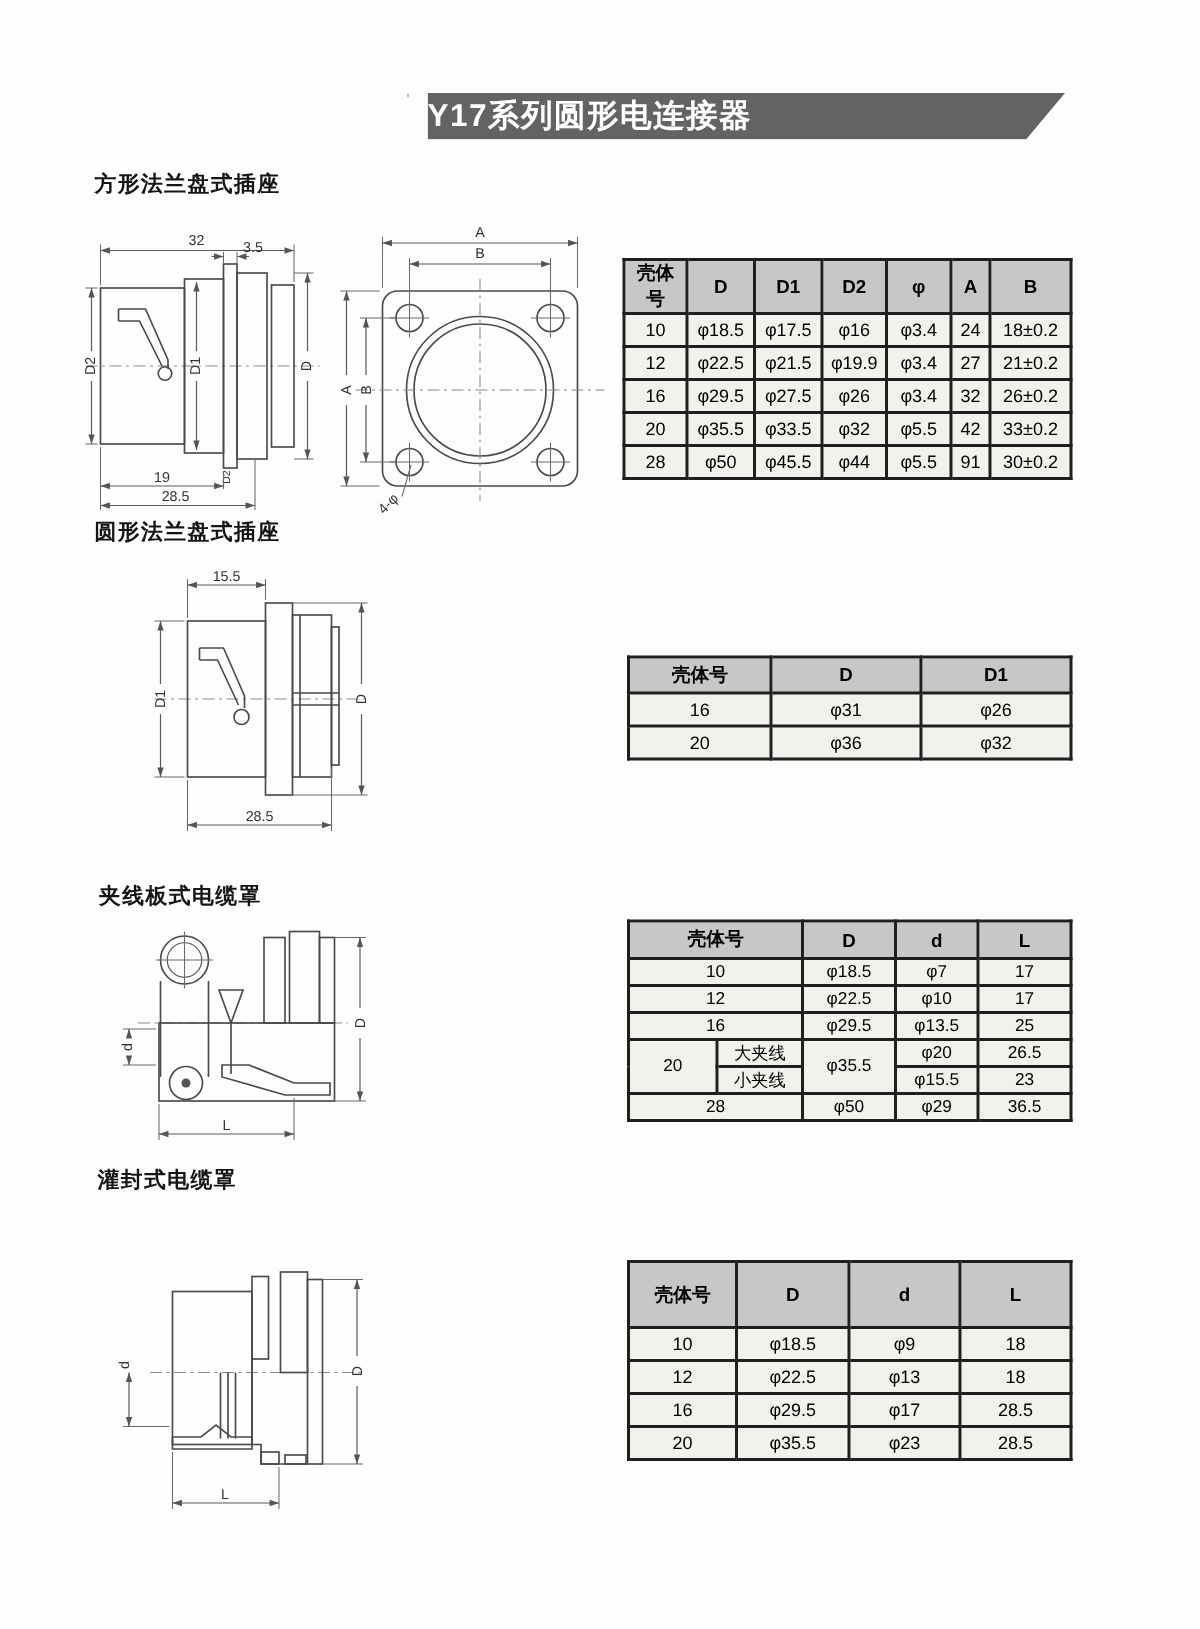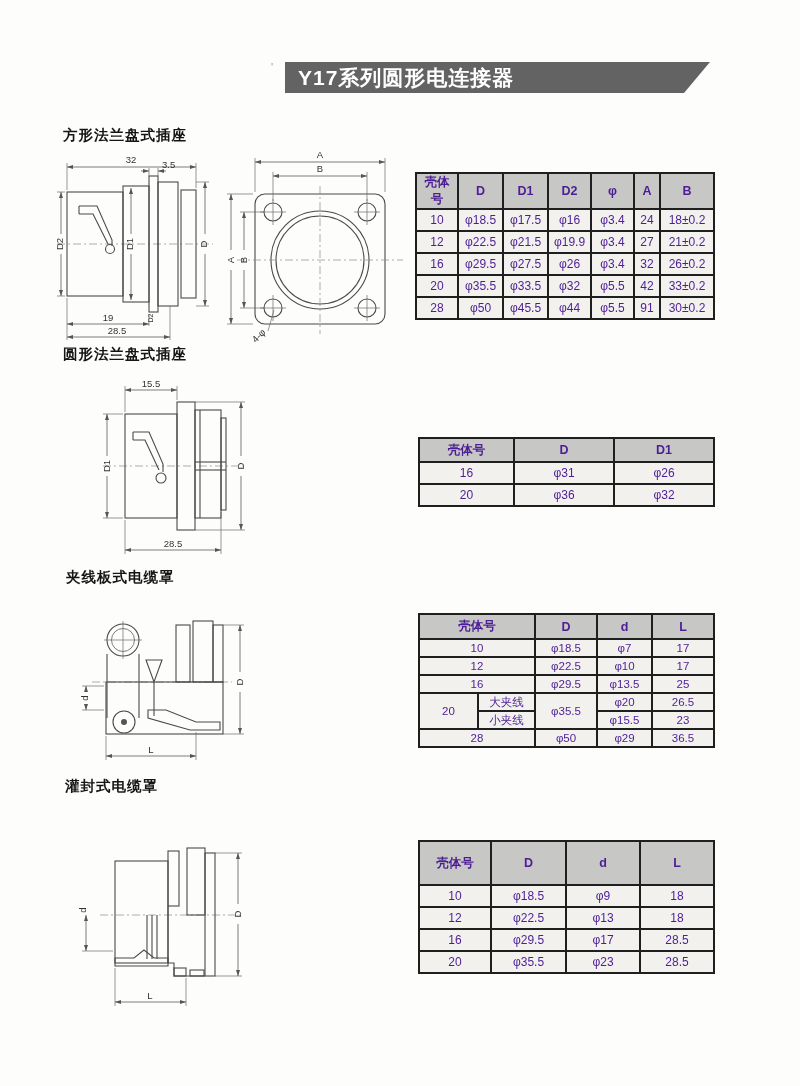--- a/index.html
+++ b/index.html
@@ -1,36 +1,36 @@
 <!DOCTYPE html>
 <html><head>
 <meta charset="utf-8">
 <style>
   * { margin:0; padding:0; box-sizing:border-box; }
   body { background:#e9e9e9; font-family:"Liberation Sans","DejaVu Sans",sans-serif; }
   .page { position:relative; width:800px; height:1086px; background:#fdfdfc; margin:0 auto; overflow:hidden; }
 
   .banner { position:absolute; left:285px; top:62px; width:425px; height:31px;
             background:#636363; color:#fff; font-weight:bold; font-size:21px;
-            line-height:31px; padding-left:13px; letter-spacing:1px;
+            line-height:31px; letter-spacing:1px;
             clip-path:polygon(0 0, 425px 0, 399px 31px, 0 31px); }
   .banner-tick { position:absolute; left:271px; top:61px; color:#999; font-size:11px; }
 
   .sec-heading { position:absolute; font-size:14.5px; font-weight:bold; color:#151515; letter-spacing:1px; }
 
   .drawing { position:absolute; }
   svg .oline  { fill:none; stroke:#4a4a4a; stroke-width:1.1; }
   svg .thin   { fill:none; stroke:#6a6a6a; stroke-width:0.7; }
   svg .dim    { fill:none; stroke:#5a5a5a; stroke-width:0.8; }
   svg .cl     { fill:none; stroke:#8a8a8a; stroke-width:0.7; stroke-dasharray:8 3 2 3; }
   svg text    { fill:#333; font-size:9.5px; font-family:"Liberation Sans","DejaVu Sans",sans-serif; }
   svg text.small { font-size:7px; }
 
   table.spec { position:absolute; border-collapse:collapse; table-layout:fixed;
-               font-size:12px; color:#4c1d95; }
+               font-size:12px; color:#000000; }
   table.spec th, table.spec td { border:2px solid #1f1f1f; text-align:center;
                vertical-align:middle; padding:0 2px; overflow:hidden; }
   table.spec th { background:#c7c7c5; font-weight:bold; font-size:12.5px; }
   table.spec td { background:#f2f1ee; font-weight:normal; }
   .t1 th{height:24px} .t1 td{height:22px}
   .t2 th{height:24px} .t2 td{height:22px}
   .t3 th{height:25px} .t3 td{height:18px; font-size:11.5px}
   .t4 th{height:44px} .t4 td{height:22px}
 </style>
 </head>
@@ -56,21 +56,21 @@
         <rect width="1.4" height="5" fill="#555"></rect>
       </pattern>
     </defs>
   </svg>
 
   <span class="banner-tick">'</span>
   <div class="banner">
     <span>Y17系列圆形电连接器</span>
   </div>
 
-  <div class="sec-heading" style="left:63px;top:126px">方形法兰盘式插座</div>
+  <div class="sec-heading" style="left:63px;top:113px">方形法兰盘式插座</div>
 
   <svg class="drawing" style="left:55px;top:146px" width="350" height="197" viewBox="0 0 350 197">
     <g>
       <line class="cl" x1="2" y1="98" x2="158" y2="98"></line>
       <rect class="oline" x="12" y="46" width="56" height="104"></rect>
       <rect class="oline" x="68" y="40" width="26" height="116"></rect>
       <rect class="oline" x="94" y="30" width="9" height="136"></rect>
       <rect class="oline" x="103" y="36" width="20" height="124" fill="url(#ribs)"></rect>
       <rect class="oline" x="126" y="44" width="15" height="108" fill="url(#ribs)"></rect>
       <path class="oline" d="M24,60 h18 l15,34 v6"></path>
@@ -282,21 +282,21 @@
           <td>φ26</td>
         </tr>
         <tr>
           <td>20</td>
           <td>φ36</td>
           <td>φ32</td>
         </tr>
       </tbody>
     </table>
 
-  <div class="sec-heading" style="left:66px;top:568px">夹线板式电缆罩</div>
+  <div class="sec-heading" style="left:66px;top:588px">夹线板式电缆罩</div>
 
   <svg class="drawing" style="left:70px;top:598px" width="250" height="175" viewBox="0 0 250 175">
     <g>
       <line class="cl" x1="22" y1="84" x2="162" y2="84"></line>
       <circle class="oline" cx="53" cy="42" r="16"></circle>
       <circle class="dim" cx="53" cy="42" r="11.5"></circle>
       <line class="thin" x1="34" y1="42" x2="72" y2="42"></line>
       <line class="thin" x1="53" y1="23" x2="53" y2="61"></line>
       <line class="oline" x1="37" y1="56" x2="37" y2="120"></line>
       <line class="oline" x1="69" y1="56" x2="69" y2="120"></line>

